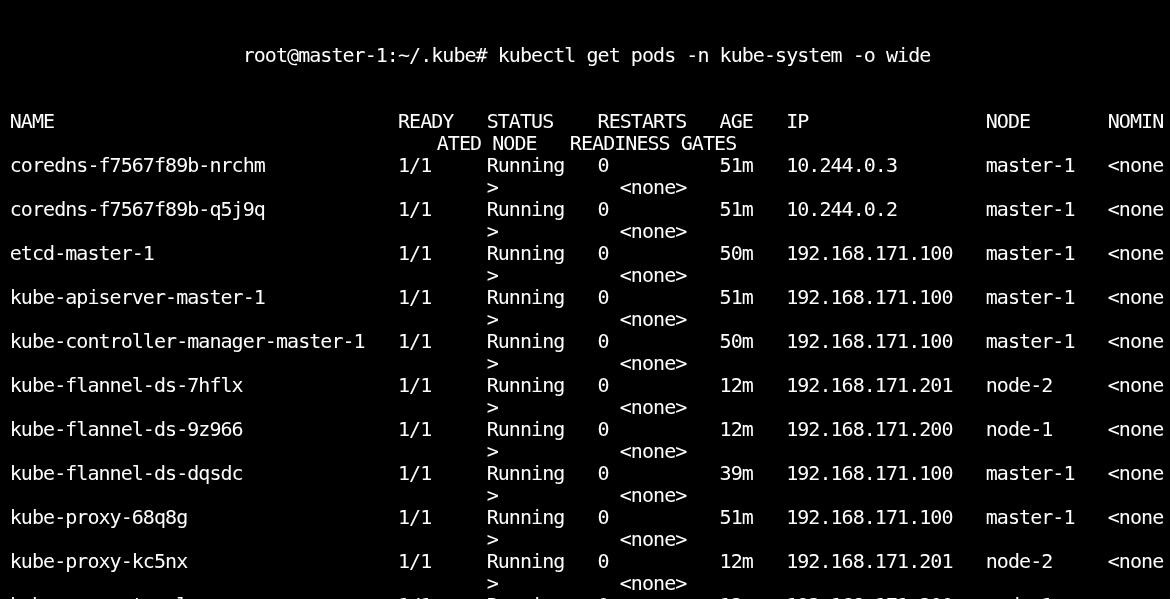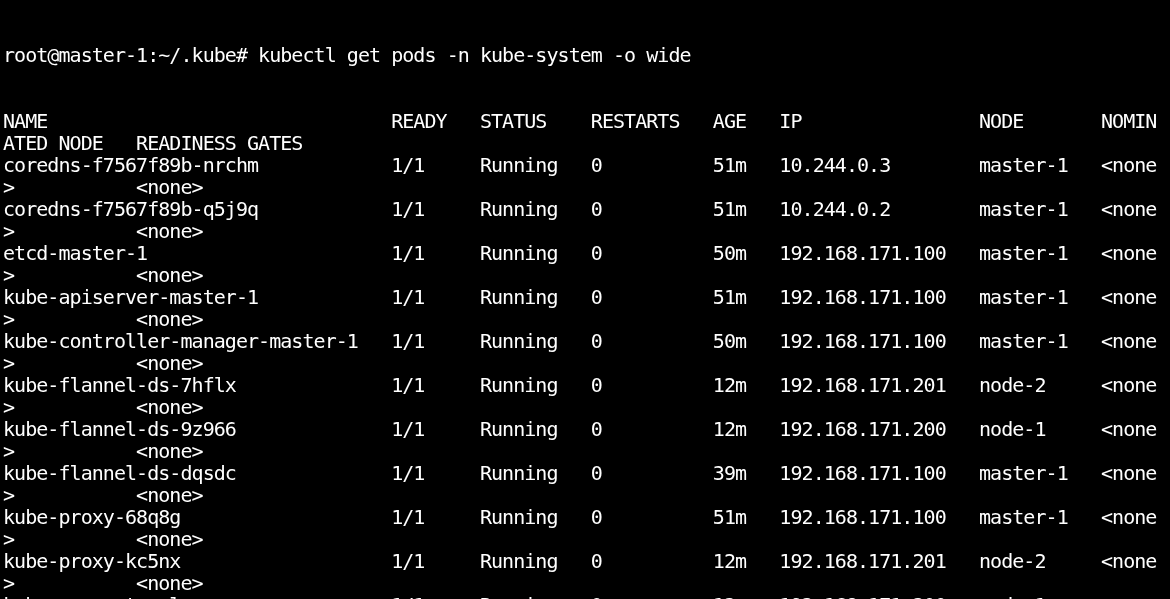--- a/index.html
+++ b/index.html
@@ -15,20 +15,21 @@
     overflow: hidden;
     padding-left: 3px;
     box-sizing: border-box;
     font-family: "DejaVu Sans Mono", "Liberation Mono", monospace;
     font-size: 20px;
     letter-spacing: -0.95px;
     line-height: 22px;
     color: #ffffff;
     white-space: pre;
     cursor: text;
+    text-align: center;
   }
   .line {
     height: 22px;
     white-space: pre;
   }
   .cmd {
     margin-left: 11.09px; 
   }
 </style>
 </head>

